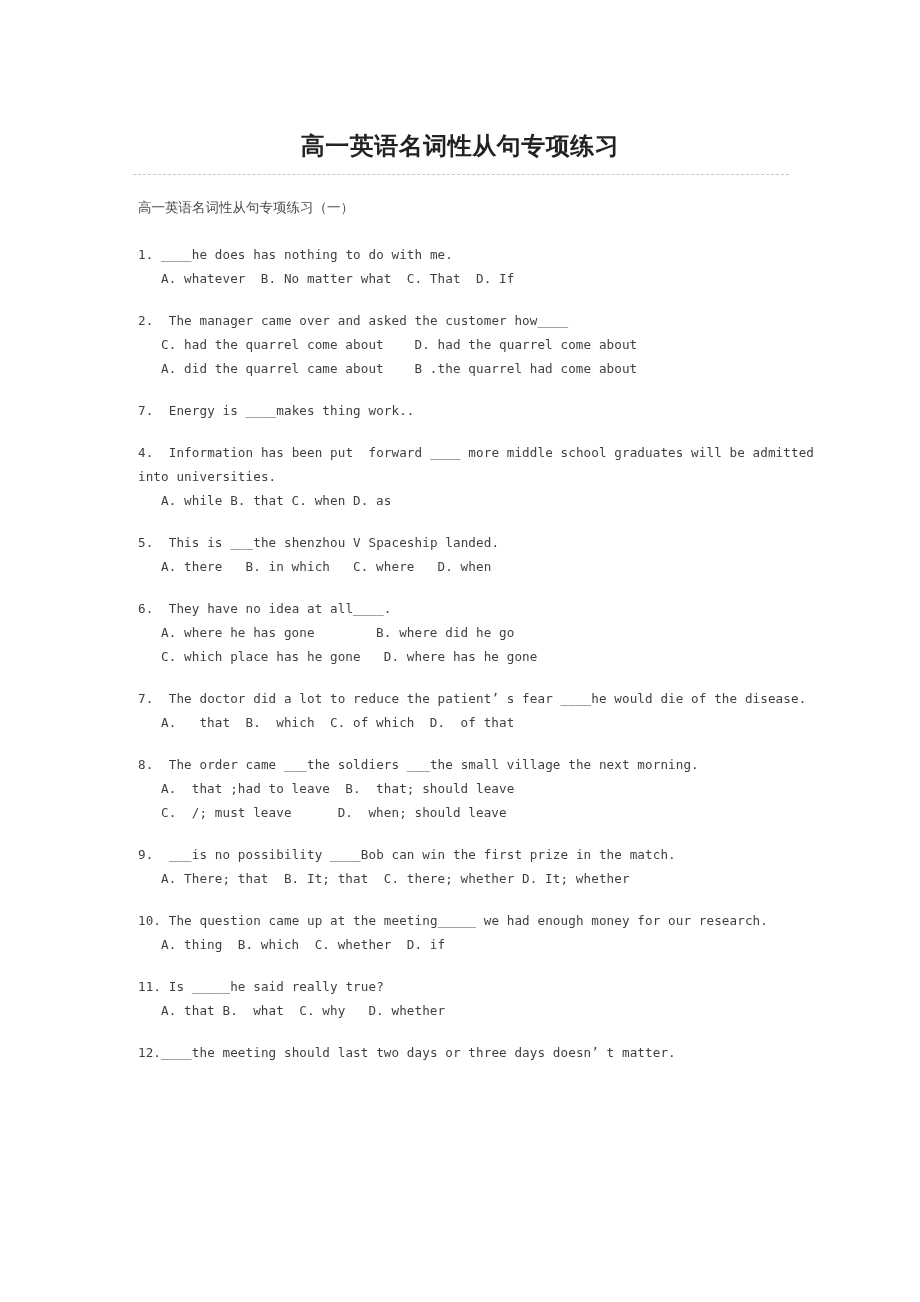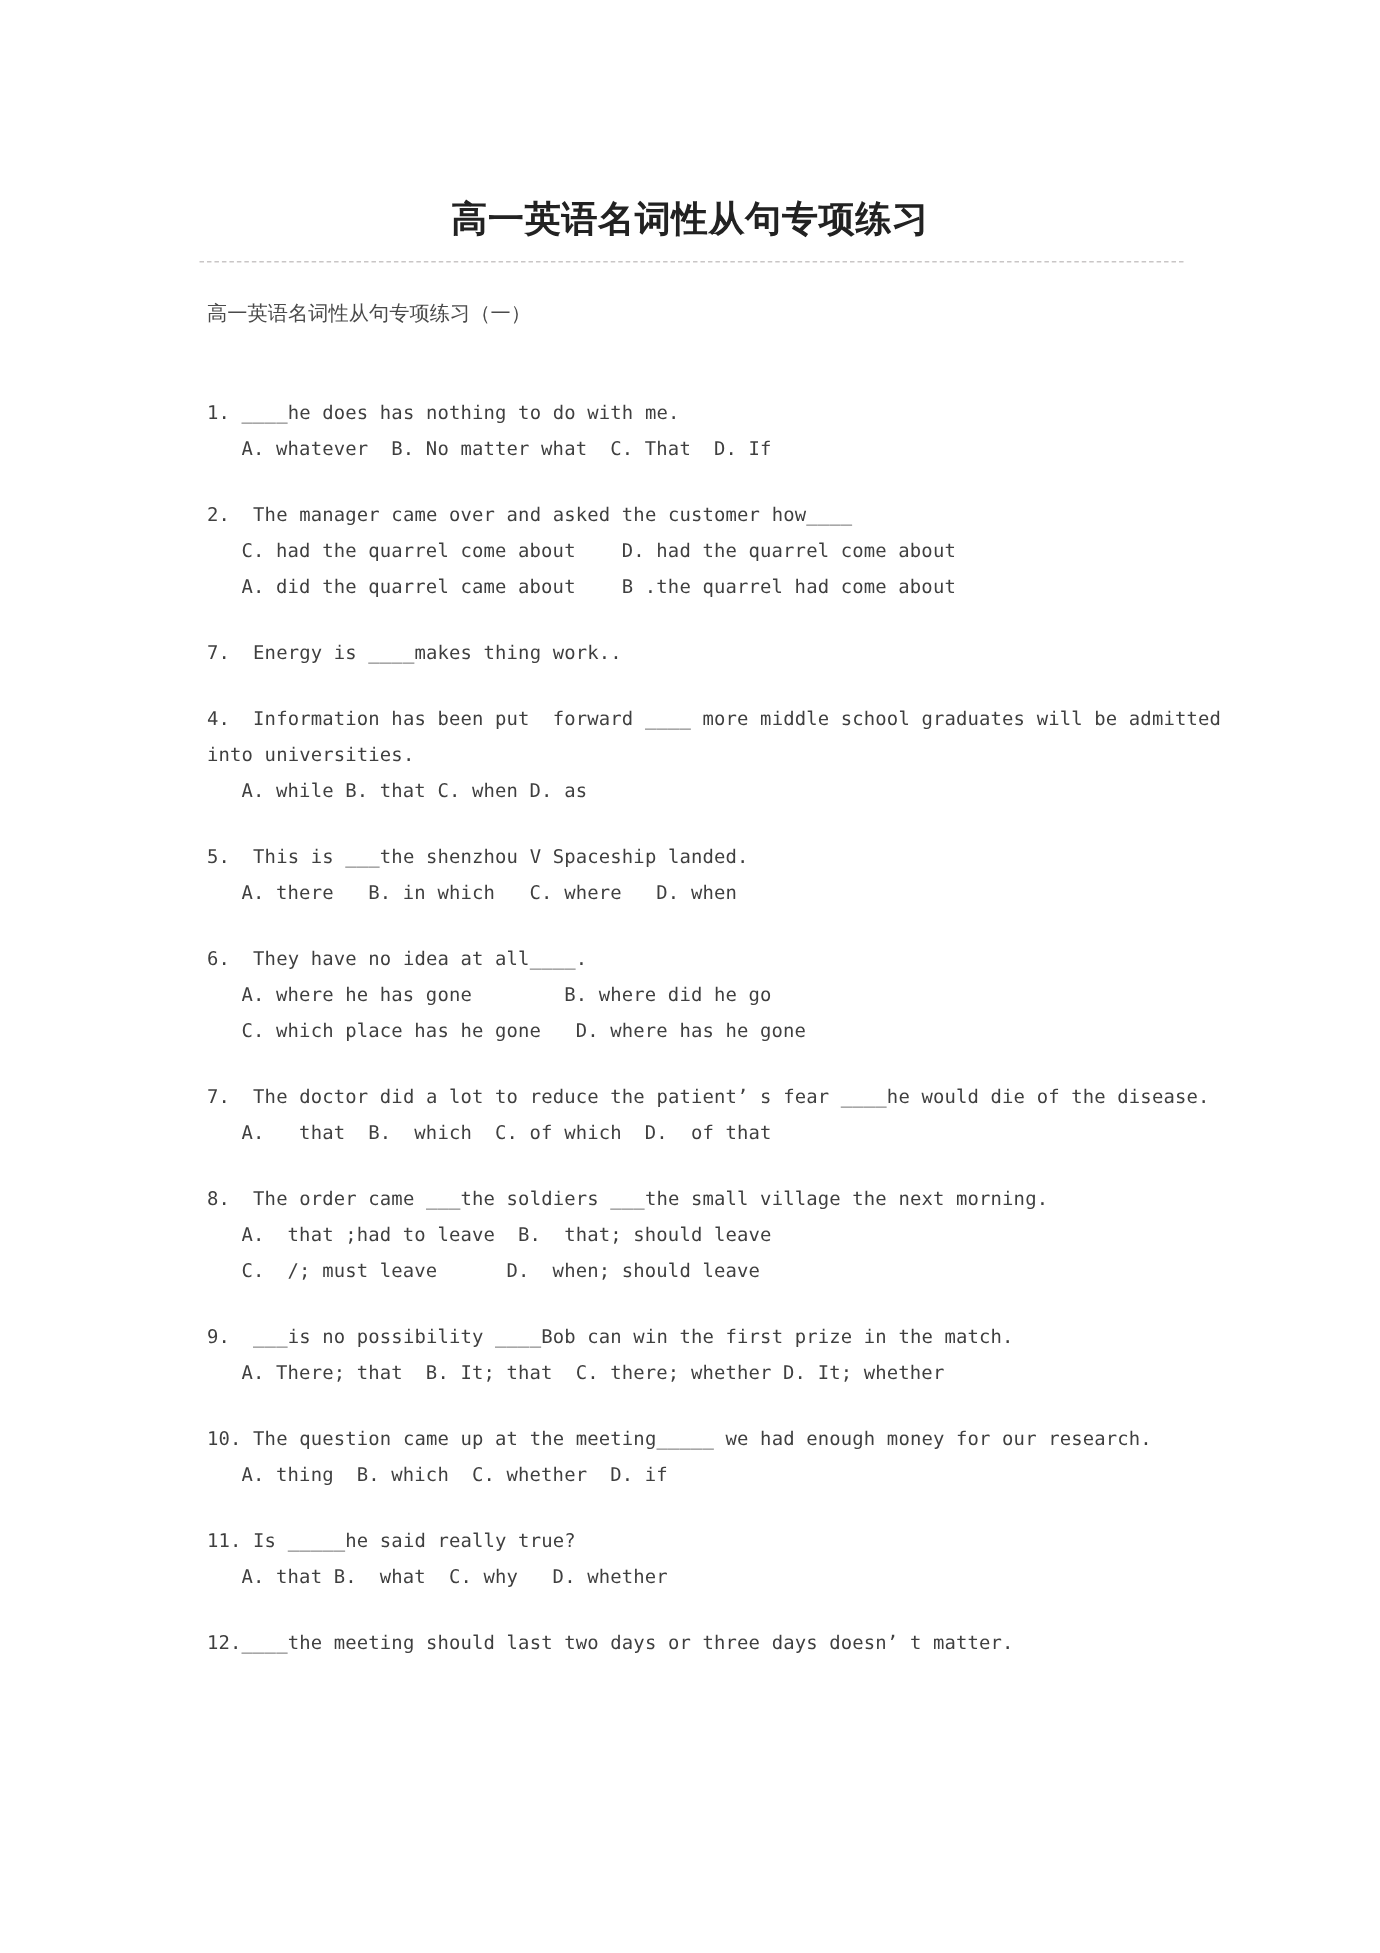--- a/index.html
+++ b/index.html
@@ -48,38 +48,37 @@
     width: 656px;
     height: 0;
     border-top: 1px dashed #c9c6c6;
   }
 
   
   .subtitle {
     position: absolute;
     left: 138px;
     top: 199px;
-    font-family: Liberation Serif, serif;
+    font-family: Liberation Mono, monospace;
     font-size: 13.5px;
     line-height: 20px;
     color: #4a4a4a;
     white-space: pre;
   }
 
   
   .questions {
     position: absolute;
     left: 138px;
     top: 243px;
     width: 700px;
   }
 
   .qblock {
     margin-bottom: 18px;
-    margin-top: 20px;
   }
 
   .qstem {
     font-family: "DejaVu Sans Mono", "Liberation Mono", monospace;
     font-size: 12.6px;
     line-height: 24px;
     color: #3f3f3f;
     white-space: pre-wrap;
     letter-spacing: 0.1px;
   }

